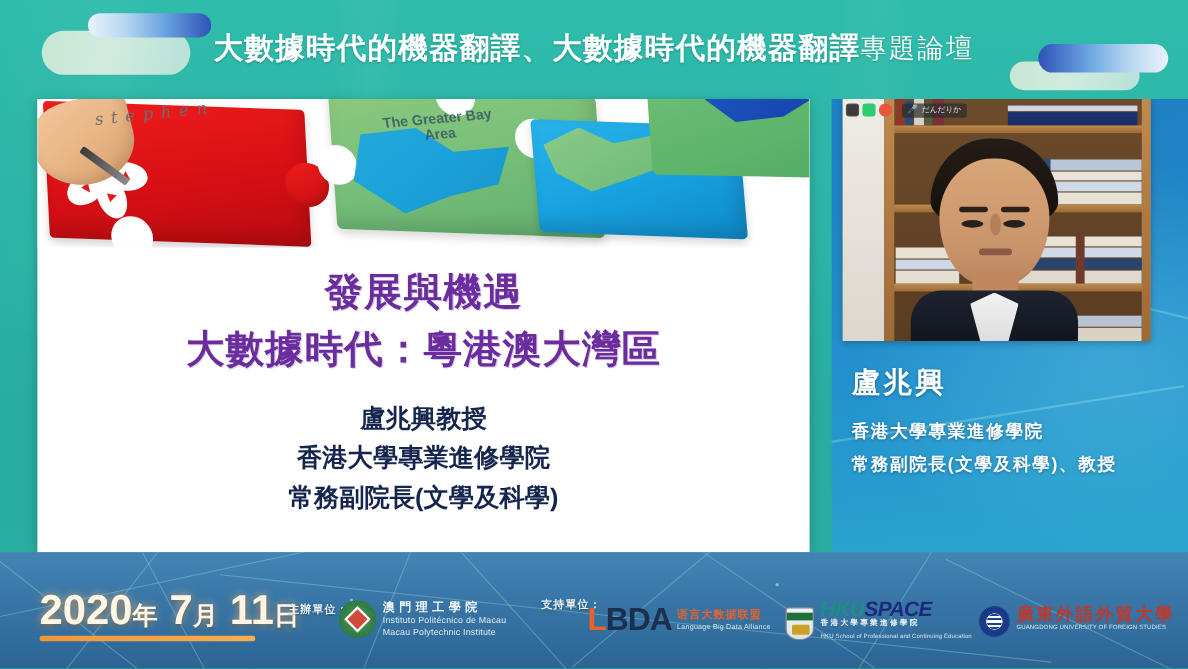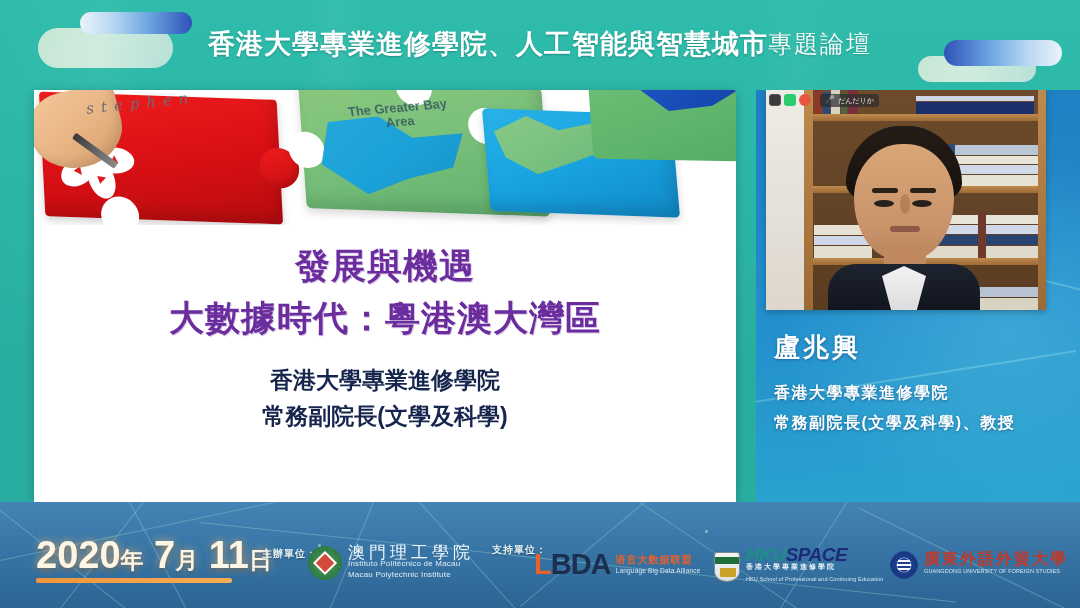--- a/index.html
+++ b/index.html
@@ -305,21 +305,21 @@
     width:34px; height:34px; border-radius:50%;
     background:radial-gradient(circle at 50% 50%, #ffffff 0%, #e9f4ec 34%, #3d8f52 40%, #2f7b44 70%, #ffffff 74%, #2f7b44 80%);
     border:2px solid #2f7b44; position:relative;
   }
   .mpi-crest::after{
     content:""; position:absolute; left:50%; top:50%; width:13px; height:13px;
     transform:translate(-50%,-50%) rotate(45deg);
     background:#d14a3a; border:2px solid #ffffff;
   }
   .mpi-text { color:#f1f8fb; line-height:11px; }
-  .mpi-cn { font-size:17px; font-weight:normal; letter-spacing:4px; }
+  .mpi-cn { font-size:11px; font-weight:bold; letter-spacing:4px; }
   .mpi-pt { font-size:8px; letter-spacing:.2px; opacity:.92; }
 
   .lbda-wrap { display:flex; align-items:center; gap:5px; }
   .lbda-mark { font-size:29px; font-weight:bold; letter-spacing:-1px; line-height:29px; }
   .lbda-mark .l { color:#e8622a; }
   .lbda-mark .rest { color:#1b2f4e; }
   .lbda-text { line-height:11px; }
   .lbda-cn { font-size:10px; font-weight:bold; color:#e8622a; letter-spacing:1px; }
   .lbda-en { font-size:6.5px; color:#d9e7ef; letter-spacing:.2px; }
 
@@ -363,21 +363,21 @@
   <div class="deco">
     <div class="pill green" style="left:38px;top:28px;width:135px;height:40px;"></div>
     <div class="pill blue" style="left:80px;top:12px;width:112px;height:22px;"></div>
   </div>
   <div class="deco">
     <div class="pill green" style="left:918px;top:56px;width:118px;height:26px;"></div>
     <div class="pill blue2" style="left:944px;top:40px;width:118px;height:26px;"></div>
   </div>
 
   <div class="header-title">
-    <span class="strong">香港大學專業進修學院、人工智能與智慧城市</span><span class="light">專題論壇</span>
+    <span class="strong">大數據時代的機器翻譯、大數據時代的機器翻譯</span><span class="light">專題論壇</span>
   </div>
 
   <div class="slide">
 
     <div class="puzzle">
 
       <div class="pz hk-piece">
         <div class="hk-knob"></div>
         <div class="hk-notch"></div>
         <div class="bauhinia">
@@ -418,20 +418,21 @@
         <div class="sea"></div>
       </div>
     </div>
 
     <div class="slide-title">
       <div>發展與機遇</div>
       <div>大數據時代：粵港澳大灣區</div>
     </div>
 
     <div class="slide-sub">
+      <div>盧兆興教授</div>
       <div>香港大學專業進修學院</div>
       <div>常務副院長(文學及科學)</div>
     </div>
   </div>
 
   <div class="right-col">
 
     <div class="ray" style="left:0px;  top:200px; width:330px; height:2px; transform:rotate(14deg);"></div>
     <div class="ray" style="left:-20px;top:260px; width:340px; height:2px; transform:rotate(-9deg);"></div>
 

